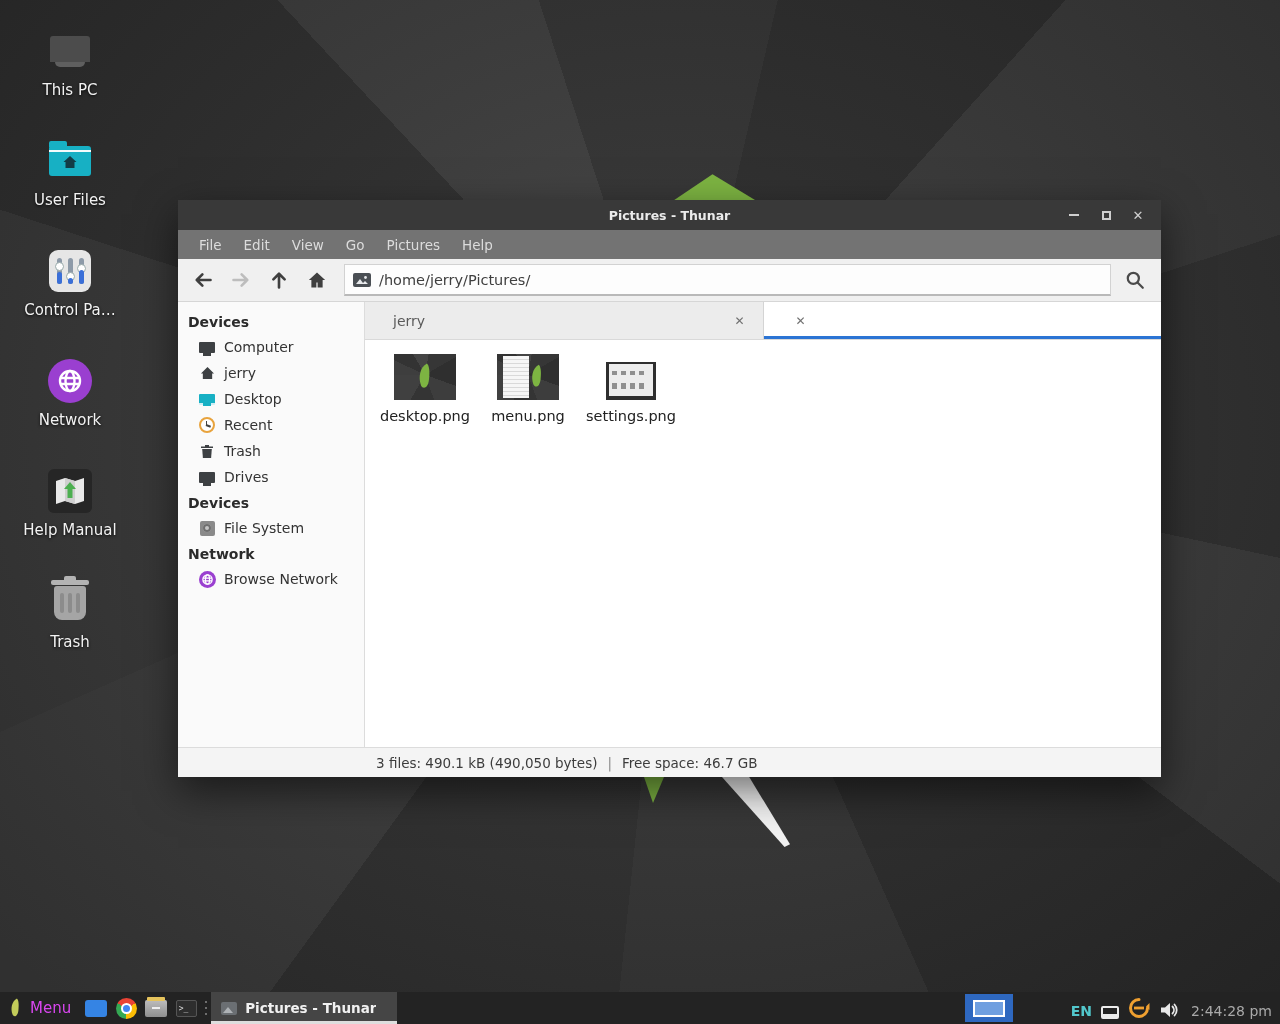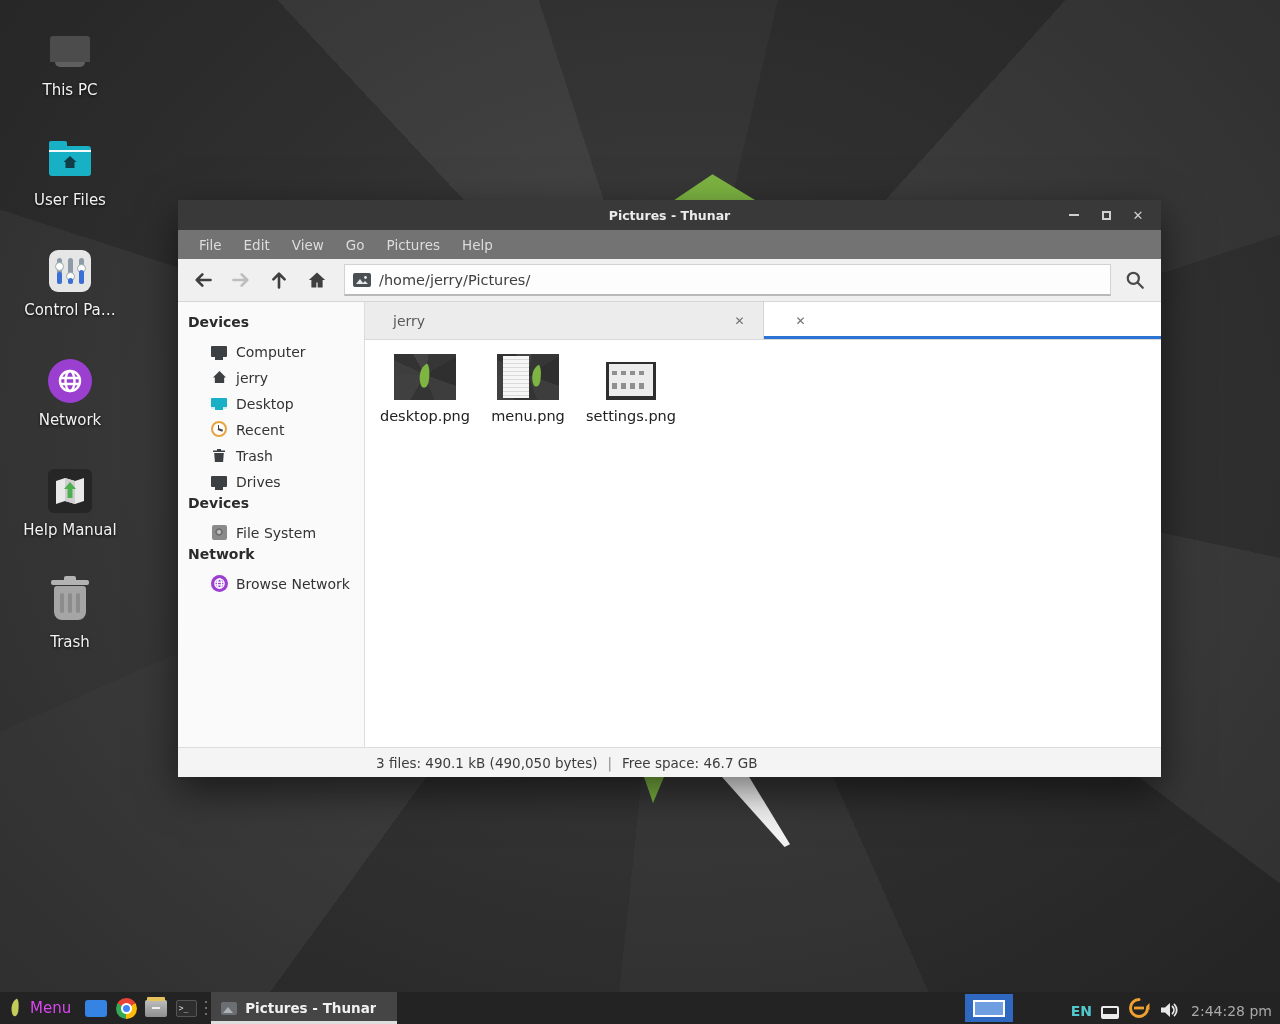--- a/index.html
+++ b/index.html
@@ -82,21 +82,21 @@
       align-items:center; padding:0 6px 0 8px; gap:4px; flex:0 0 auto; }
   .navbtn { width:34px; height:32px; display:flex; align-items:center; justify-content:center; border-radius:3px; }
   .pathfield { flex:1; height:32px; margin-left:6px; background:#fdfdfd; border:1px solid #d2d2d2;
       border-bottom:2px solid #b9b9b9; display:flex; align-items:center; padding:0 8px; gap:8px; }
   .pathtext { font-size:14.5px; color:#404040; }
   .searchbtn { width:40px; height:32px; display:flex; align-items:center; justify-content:center; }
 
   .winbody { flex:1; display:flex; min-height:0; }
   .sidepane { width:187px; background:#fafafa; border-right:1px solid #dcdcdc; padding-top:7px; overflow:hidden; }
   .shead { font-size:14px; font-weight:bold; color:#2b2b2b; padding:5px 10px 4px 10px; }
-  .srow { display:flex; align-items:flex-end; gap:8px; height:26px; padding-left:32px; cursor:pointer; }
+  .srow { display:flex; align-items:center; gap:8px; height:26px; padding-left:20px; cursor:pointer; }
   .srow .slabel { font-size:14px; color:#333; }
   .sic { width:18px; height:18px; display:flex; align-items:center; justify-content:center; }
   .mini-mon { width:16px; height:11px; background:#3d4043; border-radius:1px; position:relative; }
   .mini-mon::after { content:""; position:absolute; left:4px; bottom:-3px; width:8px; height:3px; background:#3d4043; }
   .mini-mon.cyan { background:var(--teal,#17b0c4); border-bottom:2px solid #cdeef4; }
   .mini-mon.cyan::after { background:var(--teal,#17b0c4); }
   .mini-drive { width:15px; height:15px; background:#8a8a8a; border-radius:2px; position:relative; }
   .mini-drive::after { content:""; position:absolute; left:3.5px; top:3.5px; width:8px; height:8px;
       border-radius:50%; background:#c4c4c4; box-shadow:inset 0 0 0 2px #6f6f6f; }
   .mini-clock { width:16px; height:16px; border-radius:50%; background:#fff; border:2.5px solid #e8a33d; position:relative; }

